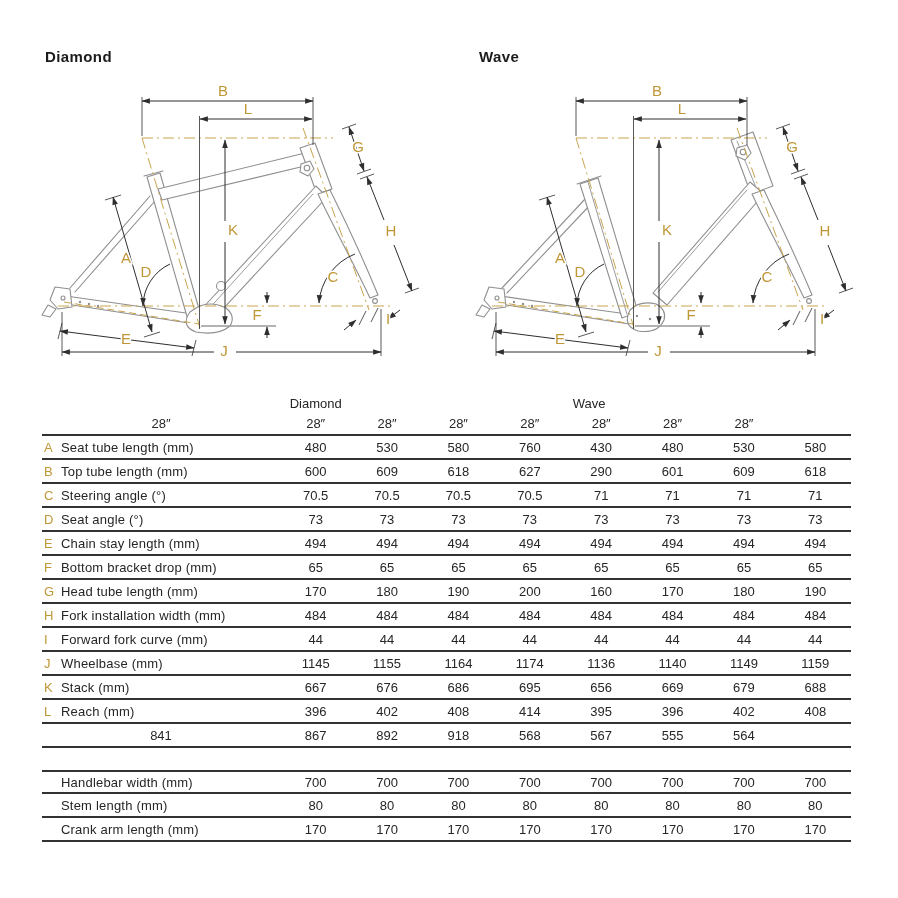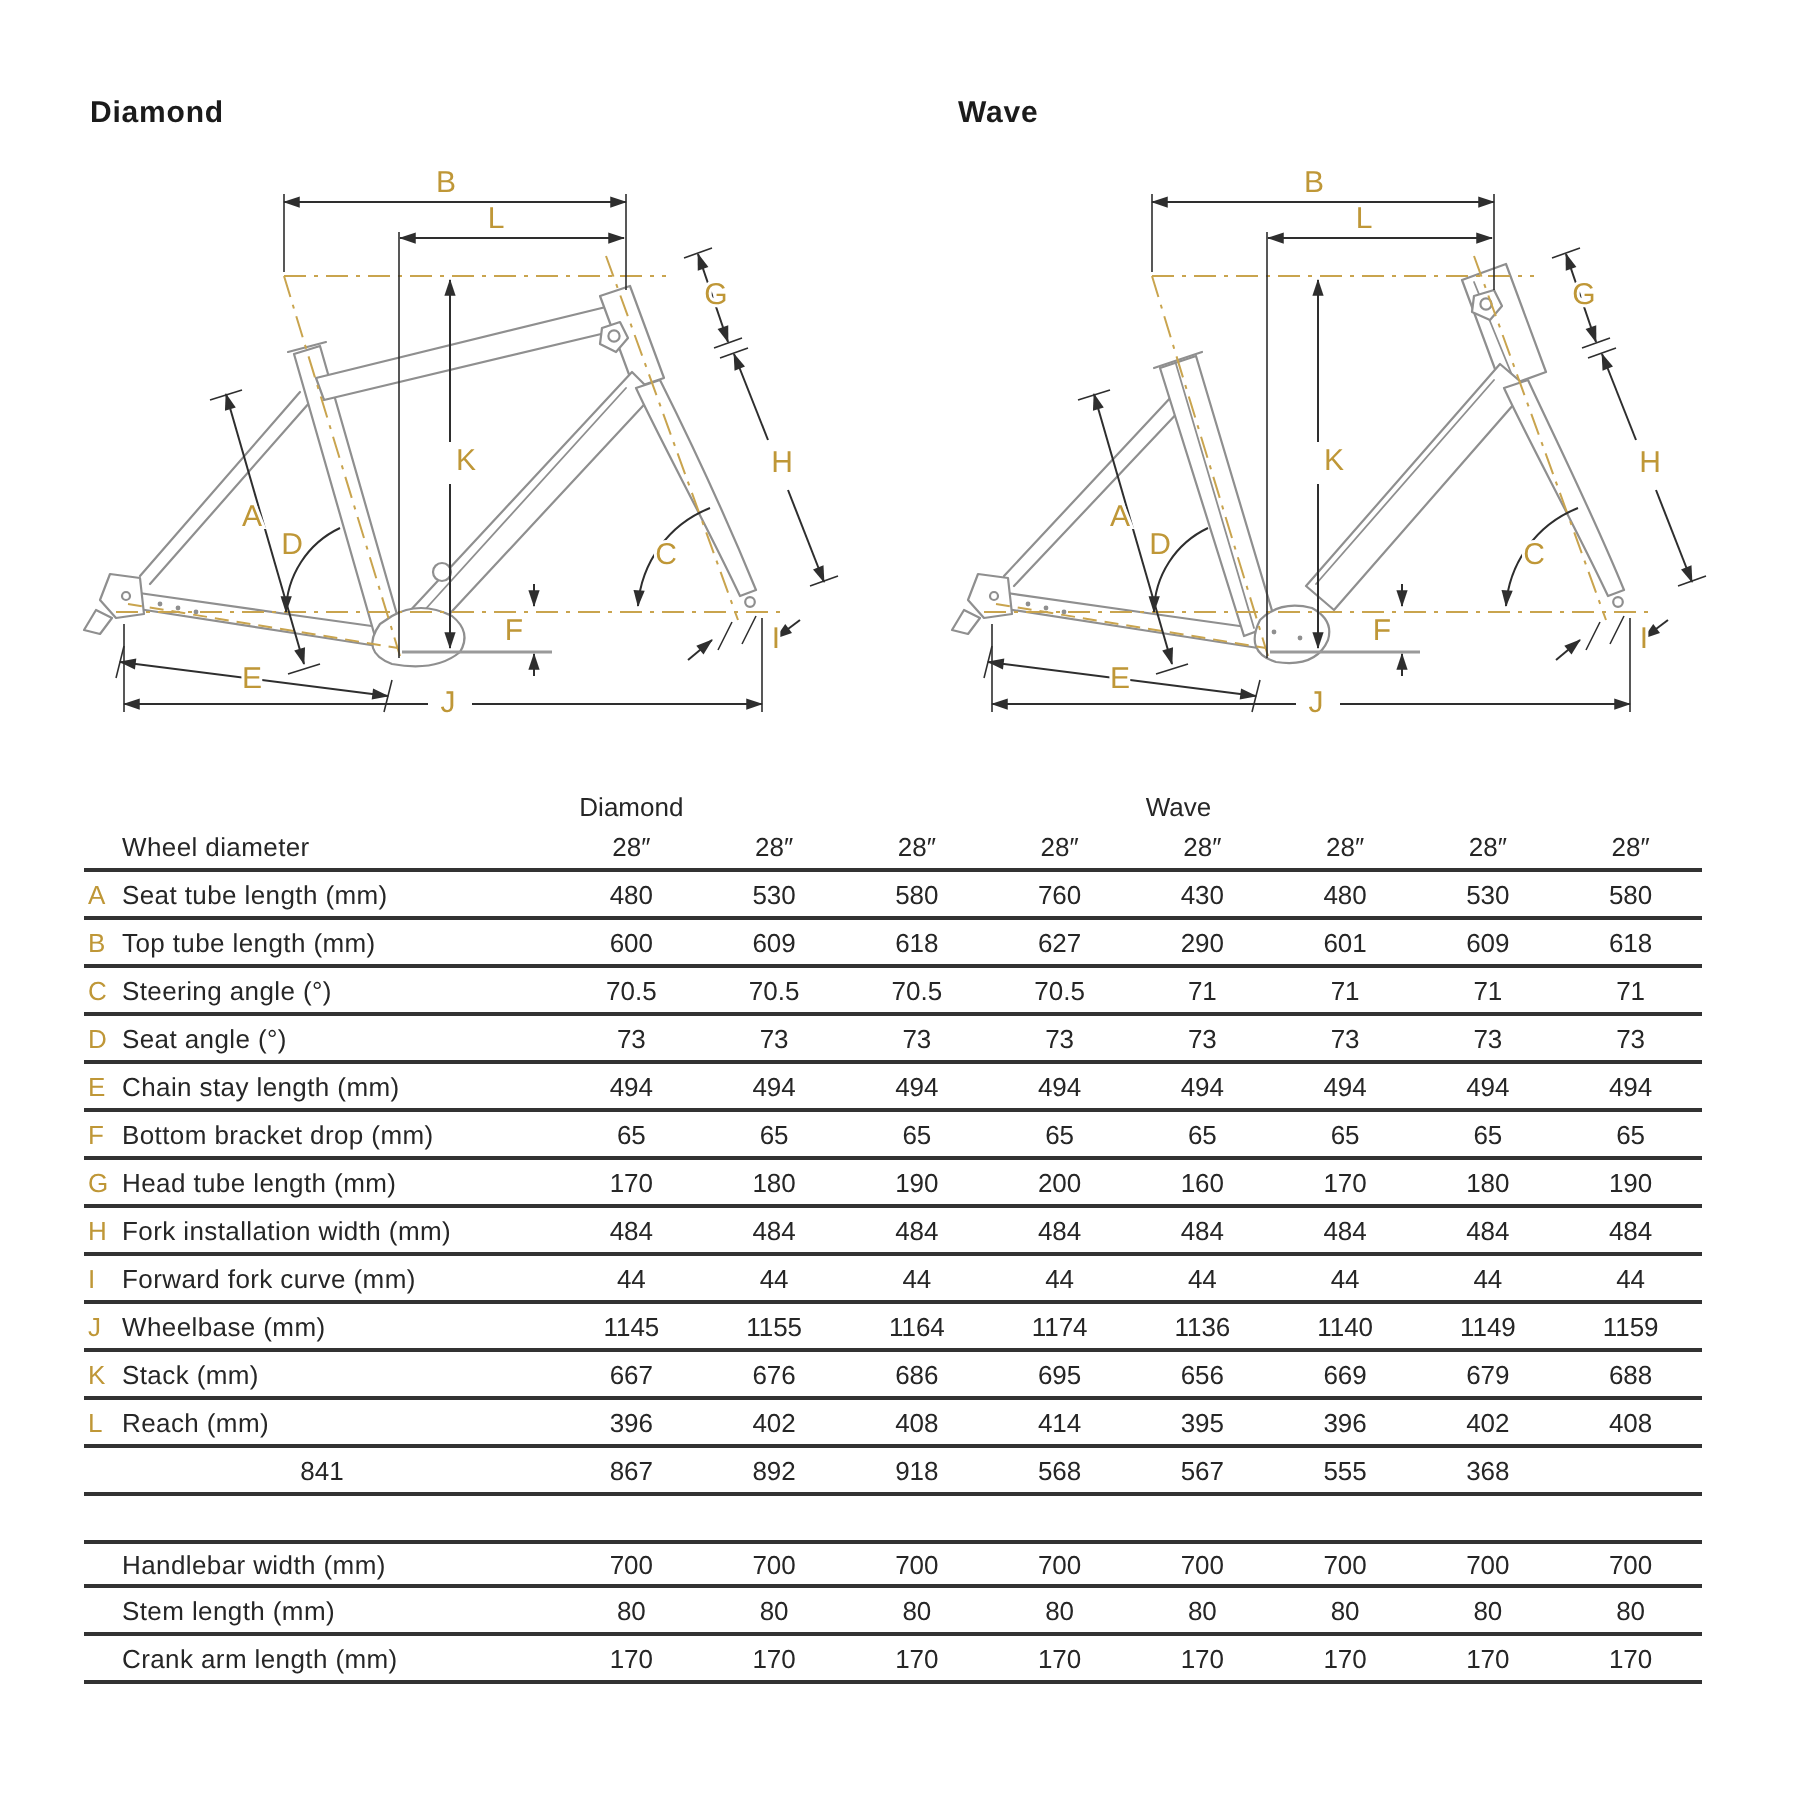--- a/index.html
+++ b/index.html
@@ -190,24 +190,20 @@
         <div class="t-val group-head">Diamond</div>
         <div class="t-val"></div>
         <div class="t-val"></div>
         <div class="t-val"></div>
         <div class="t-val group-head shift-l">Wave</div>
         <div class="t-val"></div>
         <div class="t-val"></div>
         <div class="t-val"></div>
       </div>
       <div class="t-row bordered">
-        <div class="t-label">
-          <div class="t-letter"></div>
-          <div class="t-text">Wheel diameter</div>
-        </div>
         <div class="t-val">28″</div>
         <div class="t-val">28″</div>
         <div class="t-val">28″</div>
         <div class="t-val">28″</div>
         <div class="t-val">28″</div>
         <div class="t-val">28″</div>
         <div class="t-val">28″</div>
         <div class="t-val">28″</div>
       </div>
       <div class="t-row bordered">
@@ -379,21 +375,21 @@
         <div class="t-val">408</div>
       </div>
       <div class="t-row bordered">
         <div class="t-val">841</div>
         <div class="t-val">867</div>
         <div class="t-val">892</div>
         <div class="t-val">918</div>
         <div class="t-val">568</div>
         <div class="t-val">567</div>
         <div class="t-val">555</div>
-        <div class="t-val">368</div>
+        <div class="t-val">564</div>
       </div>
       <div class="spacer"></div>
       <div class="t-row bordered section-top">
         <div class="t-label">
           <div class="t-letter"></div>
           <div class="t-text">Handlebar width (mm)</div>
         </div>
         <div class="t-val">700</div>
         <div class="t-val">700</div>
         <div class="t-val">700</div>

